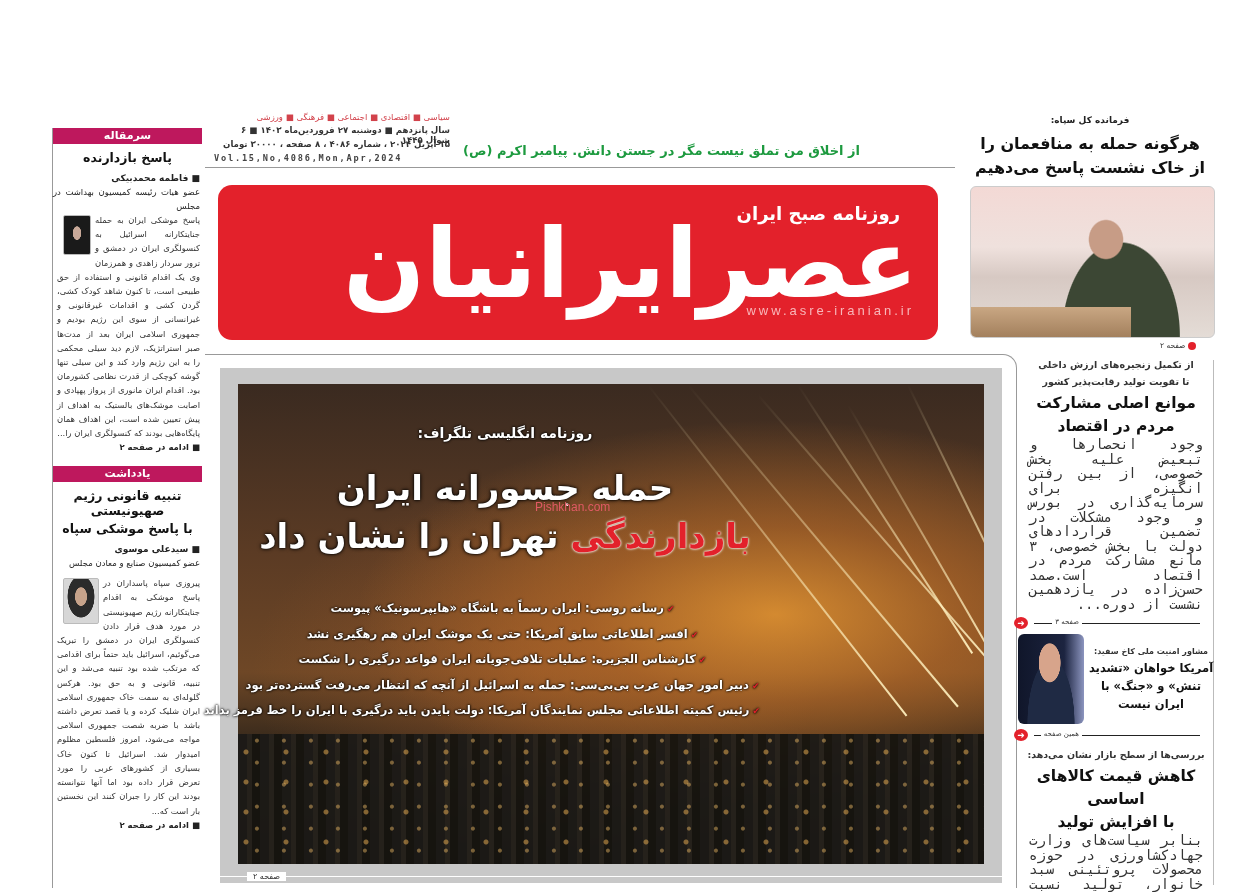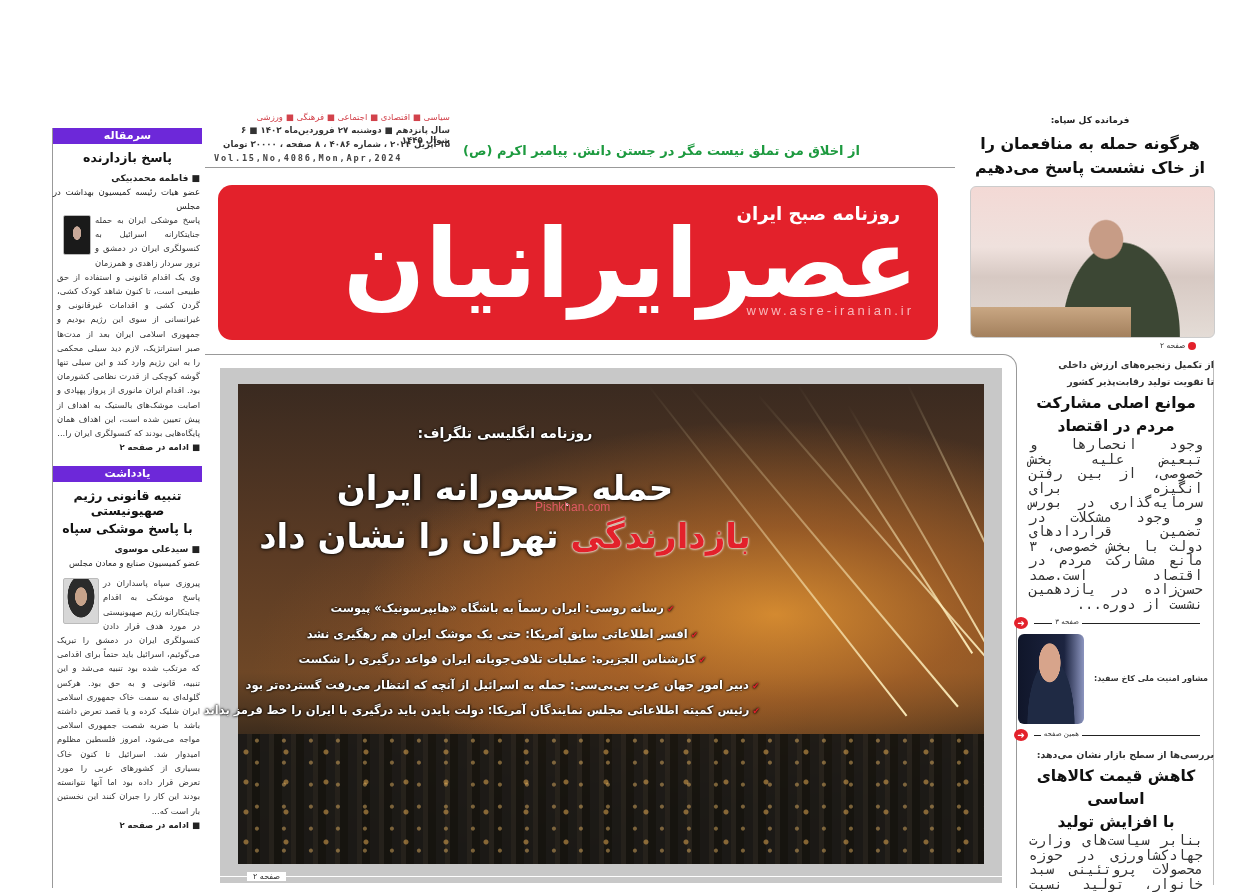--- a/index.html
+++ b/index.html
@@ -3,21 +3,21 @@
 <meta charset="utf-8">
 <style>
   * { box-sizing: border-box; margin: 0; padding: 0; }
   html, body { width: 1250px; height: 892px; background: #ffffff; overflow: hidden; }
   body { position: relative; font-family: "DejaVu Sans", sans-serif; color: #222; direction: rtl; }
 
   .abs { position: absolute; }
 
   
   .leftcol { left: 52px; top: 128px; width: 150px; height: 760px; border-left: 1px solid #999; }
-  .sec-bar { background: #6d28d9; color: #fff; font-weight: bold; font-size: 11px; text-align: center; height: 16px; line-height: 16px; }
+  .sec-bar { background: #be185d; color: #fff; font-weight: bold; font-size: 11px; text-align: center; height: 16px; line-height: 16px; }
   .l-title { font-weight: bold; font-size: 12.5px; text-align: center; margin: 6px 0 6px; color: #111; }
   .l-author { font-size: 9px; font-weight: bold; color: #222; line-height: 14px; padding-right: 2px; }
   .l-role { font-size: 8.5px; color: #222; line-height: 14px; text-align: justify; padding-right: 2px; }
   .l-body { font-size: 8.4px; line-height: 14.2px; color: #333; text-align: justify; padding-right: 2px; padding-left: 4px; }
   .portrait { float: left; width: 28px; height: 40px; margin: 2px 4px 2px 6px; border: 1px solid #bbb; border-radius: 2px; }
   .portrait.woman { background: radial-gradient(ellipse at 50% 45%, #c9a999 0 22%, #1a1a1a 24% 100%); }
   .portrait.man { width: 36px; height: 46px; background: radial-gradient(ellipse at 50% 40%, #c7a38b 0 24%, #2b2b2b 26% 55%, #d7d7d7 57% 100%); }
   .cont { font-size: 8.5px; font-weight: bold; margin: 2px 2px 0 0; }
 
   
@@ -67,21 +67,21 @@
   .watermark { left: 535px; top: 500px; font-size: 12px; color: #e05a64; direction: ltr; font-family: "Liberation Sans", sans-serif; }
   .bullets { left: 245px; top: 596px; width: 515px; list-style: none; }
   .bullets li { font-size: 11.5px; font-weight: bold; color: #fff; text-align: center; line-height: 24.5px; text-shadow: 0 0 3px #000, 0 0 2px #000; white-space: nowrap; }
   .bullets li .chk { color: #e3212b; font-size: 9px; margin-left: 3px; }
 
   .page-foot { left: 220px; top: 877px; width: 782px; height: 6px; background: #c8c8c8; }
   .page-foot-label { left: 247px; top: 872px; background: #fff; padding: 0 6px; font-size: 8px; color: #333; }
 
   
   .rcol { left: 1018px; top: 356px; width: 196px; }
-  .rc-kicker { font-size: 9.5px; font-weight: bold; text-align: right; color: #333; line-height: 17px; }
+  .rc-kicker { font-size: 9.5px; font-weight: bold; text-align: center; color: #333; line-height: 17px; }
   .rc-title { font-size: 15.5px; font-weight: bold; text-align: center; line-height: 23px; color: #111; margin-top: 2px; }
   .rc-body { font-size: 14px; color: #333; line-height: 14.5px; text-align: justify; padding: 0 11px; font-family: Liberation Mono, monospace; }
   .rc-sep { position: relative; height: 14px; margin: 4px 0; }
   .rc-sep .line { position: absolute; left: 16px; right: 14px; top: 7px; height: 1px; background: #222; }
   .rc-sep .lbl { position: absolute; right: 132px; top: 2px; font-size: 7px; background: #fff; padding: 0 3px; color: #333; }
   .rc-sep .arrow { position: absolute; left: -4px; top: 1px; width: 14px; height: 12px; border-radius: 50%; background: #e3212b; color: #fff; font-size: 9px; line-height: 12px; text-align: center; }
   .kirby { display: flex; gap: 4px; align-items: center; }
   .kirby-photo { width: 66px; height: 90px; border-radius: 6px; flex: none;
     background: radial-gradient(ellipse at 48% 32%, #d7a48b 0 22%, transparent 23%),
                 radial-gradient(ellipse at 50% 100%, #1f2a44 0 50%, transparent 51%),
@@ -185,20 +185,21 @@
   <div class="rc-body">وجود انحصارها و تبعیض علیه بخش خصوصی، از بین رفتن انگیزه برای سرمایه‌گذاری در بورس و وجود مشکلات در تضمین قراردادهای دولت با بخش خصوصی، ۳ مانع مشارکت مردم در اقتصاد است.صمد حسن‌زاده در یازدهمین نشست از دوره...</div>
   <div class="rc-sep">
     <span class="arrow">➜</span>
     <span class="line"></span>
     <span class="lbl">صفحه ۳</span>
   </div>
 
   <div class="kirby">
     <div class="kirby-text">
       <div class="kirby-kicker">مشاور امنیت ملی کاخ سفید:</div>
+      <div class="kirby-title">آمریکا خواهان «تشدید تنش» و «جنگ» با ایران نیست</div>
     </div>
     <div class="kirby-photo"></div>
   </div>
   <div class="rc-sep">
     <span class="arrow">➜</span>
     <span class="line"></span>
     <span class="lbl">همین صفحه</span>
   </div>
 
   <div class="rc-kicker">بررسی‌ها از سطح بازار نشان می‌دهد:</div>

